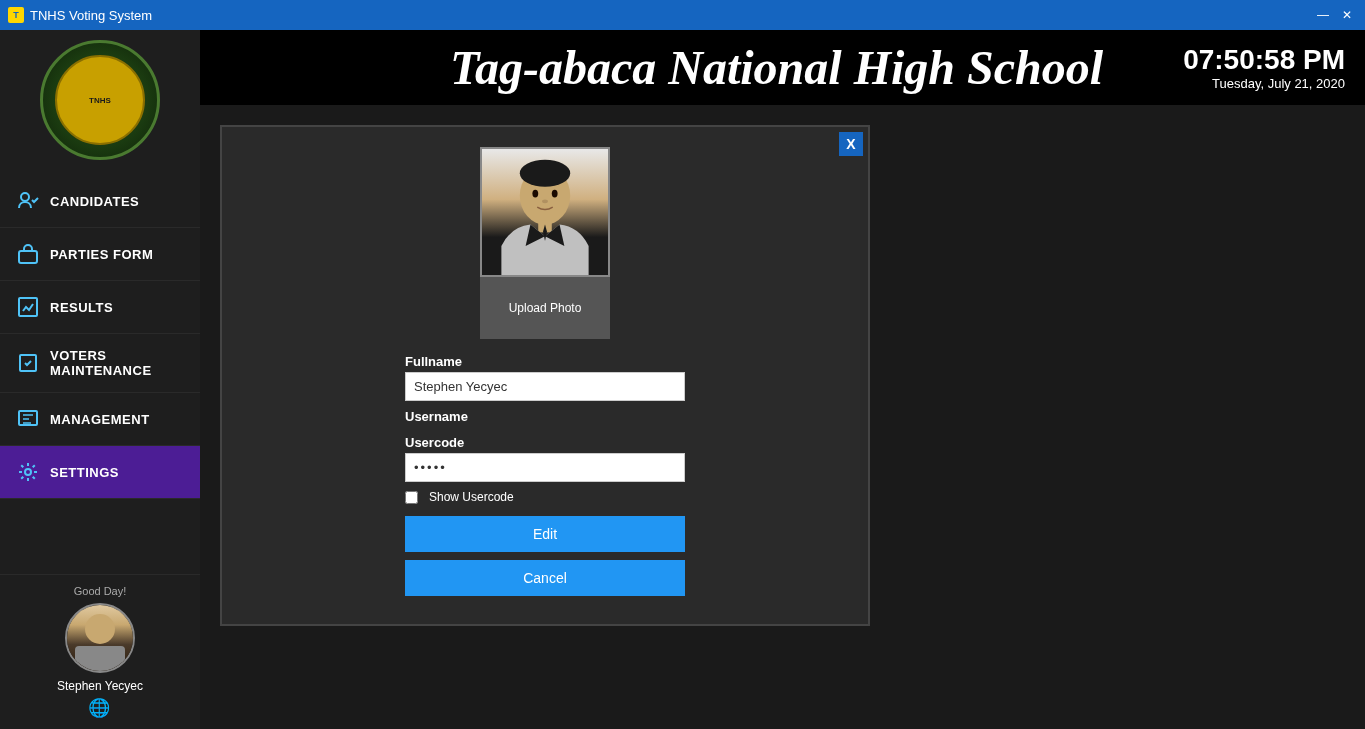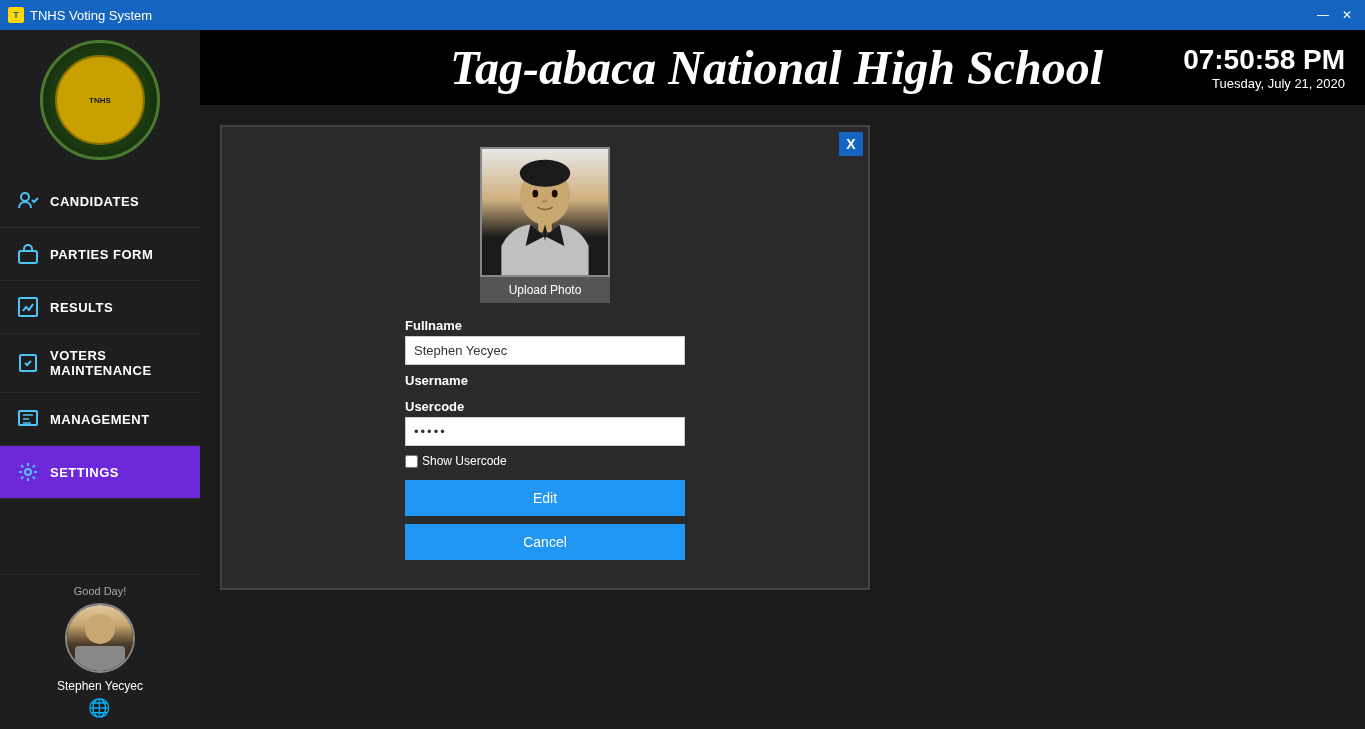--- a/index.html
+++ b/index.html
@@ -113,21 +113,21 @@
       display: flex;
       align-items: center;
       gap: 10px;
       color: white;
       cursor: pointer;
       font-size: 13px;
       font-weight: bold;
       letter-spacing: 0.5px;
       border-bottom: 1px solid #2a2a2a;
     }
-    .nav-item.active { background: #6d28d9; }
+    .nav-item.active { background: #4c1d95; }
     .nav-icon {
       width: 24px;
       height: 24px;
       display: flex;
       align-items: center;
       justify-content: center;
       color: #4fc3f7;
       font-size: 18px;
     }
 
@@ -312,21 +312,21 @@
       background: #ddd;
       border: 2px solid #888;
       overflow: hidden;
       display: flex;
       align-items: center;
       justify-content: center;
       margin-bottom: 0;
     }
     .upload-photo-btn {
       width: 130px;
-      padding: 6px;
+      padding: 24px;
       background: #555;
       border: none;
       color: white;
       font-size: 12px;
       cursor: pointer;
       text-align: center;
     }
 
     .form-group {
       width: 100%;
@@ -348,21 +348,21 @@
       font-size: 13px;
       color: #333;
     }
     .form-input[type="password"] {
       letter-spacing: 2px;
     }
 
     .show-usercode {
       display: flex;
       align-items: center;
-      gap: 4px;
+      gap: 11px;
       color: white;
       font-size: 12px;
       margin-bottom: 12px;
       width: 100%;
       max-width: 280px;
     }
     .show-usercode input[type="checkbox"] {
       cursor: pointer;
     }
 

